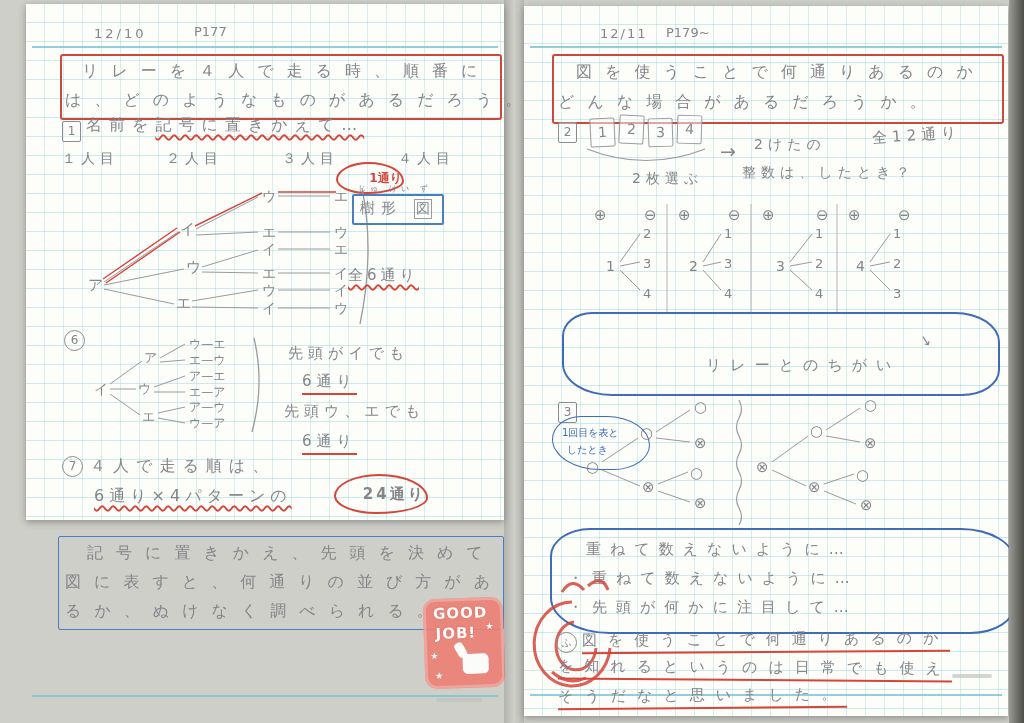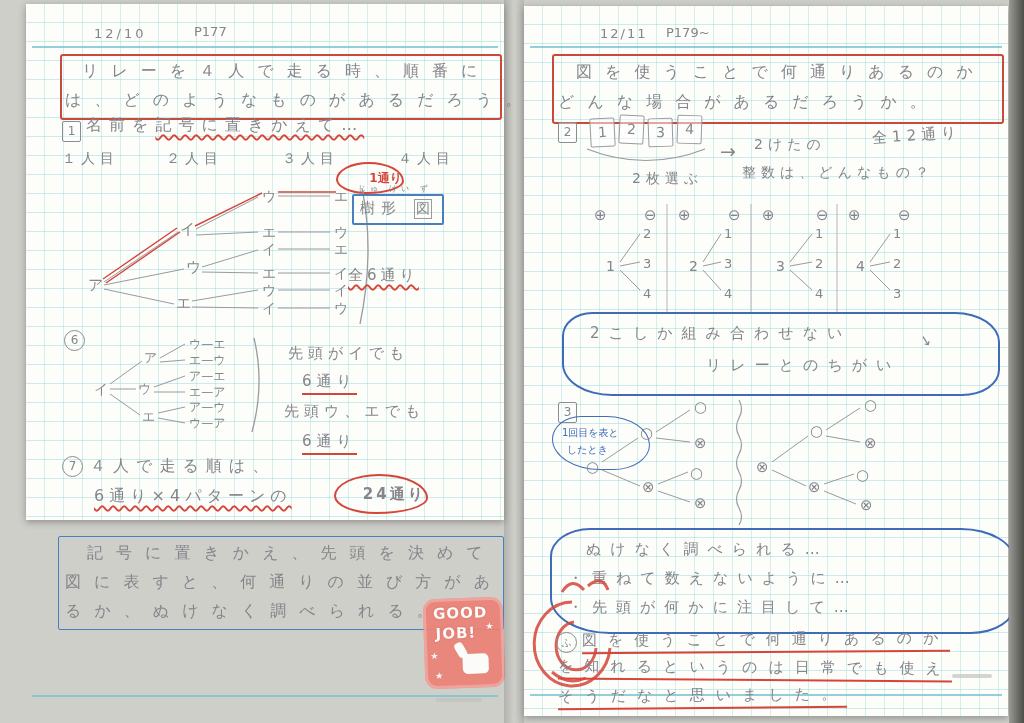--- a/index.html
+++ b/index.html
@@ -202,21 +202,21 @@
   <span class="card" style="left:66px;top:112px;transform:rotate(-3deg);">1</span>
   <span class="card" style="left:95px;top:109px;transform:rotate(3deg);">2</span>
   <span class="card" style="left:124px;top:112px;transform:rotate(-2deg);">3</span>
   <span class="card" style="left:153px;top:109px;transform:rotate(2deg);">4</span>
   <svg class="abs" style="left:60px;top:140px;" width="124" height="22" viewBox="0 0 124 22">
     <path d="M 3,3 Q 62,26 121,3" fill="none" stroke="#9a9aa0" stroke-width="1.2"></path>
   </svg>
   <span class="abs hw pencil t14 ls5" style="left:88px;top:164px;margin-left:20px;">2枚選ぶ</span>
   <span class="abs hw pencil" style="left:196px;top:134px;font-size:19px;">→</span>
   <span class="abs hw pencil t14 ls5" style="left:230px;top:130px;">2けたの</span>
-  <span class="abs hw pencil t14 ls5" style="left:218px;top:158px;">整数は、どんなもの？</span>
+  <span class="abs hw pencil t14 ls5" style="left:218px;top:158px;">整数は、したとき？</span>
   <span class="abs hw pencil t15 ls5" style="left:348px;top:120px;transform:rotate(-4deg);">全12通り</span>
 
   <svg class="abs" style="left:30px;top:190px;" width="430" height="124" viewBox="0 0 430 124">
     <g stroke="#b5b5ba" stroke-width="1">
       <line x1="113" y1="8" x2="113" y2="118"></line>
         <line x1="197" y1="8" x2="197" y2="118"></line>
         <line x1="283" y1="8" x2="283" y2="118"></line>
     </g>
     <g stroke="#9a9aa0" stroke-width="1">
       <line x1="66" y1="66" x2="86" y2="38"></line>
@@ -256,21 +256,20 @@
     <text x="261" y="72" font-size="13">2</text>
     <text x="261" y="102" font-size="13">4</text>
 
     <text x="302" y="75" font-size="14">4</text>
     <text x="339" y="42" font-size="13">1</text>
     <text x="339" y="72" font-size="13">2</text>
     <text x="339" y="102" font-size="13">3</text>
   </svg>
 
   <div class="abs cloud-blue" style="left:38px;top:306px;width:434px;height:80px;">
-    <span class="abs hw pencil t15 ls9" style="left:26px;top:10px;">2こしか組み合わせない</span>
     <span class="abs hw pencil t14" style="left:356px;top:18px;transform:rotate(12deg);">↘</span>
     <span class="abs hw pencil t15 ls9" style="left:142px;top:42px;">リレーとのちがい</span>
   </div>
 
   <span class="abs box-num" style="left:34px;top:396px;">3</span>
   <div class="abs cloud-blue" style="left:28px;top:410px;width:96px;height:52px;border-width:1.5px;">
     <span class="abs hw blue t10" style="left:9px;top:9px;text-align:right;">1回目を表と</span>
     <span class="abs hw blue t10" style="left:14px;top:26px;">したとき</span>
   </div>
 
@@ -309,21 +308,21 @@
     <text x="58" y="44" font-size="15">○</text>
     <text x="56" y="100" font-size="15">⊗</text>
     <text x="112" y="18" font-size="15">○</text>
     <text x="112" y="56" font-size="15">⊗</text>
     <text x="104" y="88" font-size="15">○</text>
     <text x="108" y="118" font-size="15">⊗</text>
   </svg>
 
 
   <div class="abs cloud-blue" style="left:26px;top:522px;width:462px;height:102px;border-radius:40px 55px 45px 60px / 28px 34px 30px 36px;">
-    <span class="abs hw pencil t15 ls9" style="left:34px;top:10px;">ぬけなく調べられる…</span>
+    <span class="abs hw pencil t15 ls9" style="left:34px;top:10px;">重ねて数えないように…</span>
     <span class="abs hw pencil t15 ls9" style="left:16px;top:39px;">・重ねて数えないように…</span>
     <span class="abs hw pencil t15 ls9" style="left:16px;top:68px;">・先頭が何かに注目して…</span>
   </div>
 
   <svg class="abs" style="left:8px;top:546px;" width="120" height="152" viewBox="0 0 120 152" opacity="0.85">
     <g fill="none" stroke="#d6453a" stroke-width="3">
       <path d="M 78,96 A 38,42 0 1 1 40,50"></path>
       <path d="M 64,96 A 20,24 0 1 1 42,70"></path>
       <path d="M 30,40 q 10,-16 22,-2"></path>
       <path d="M 56,34 q 14,-12 20,4"></path>

